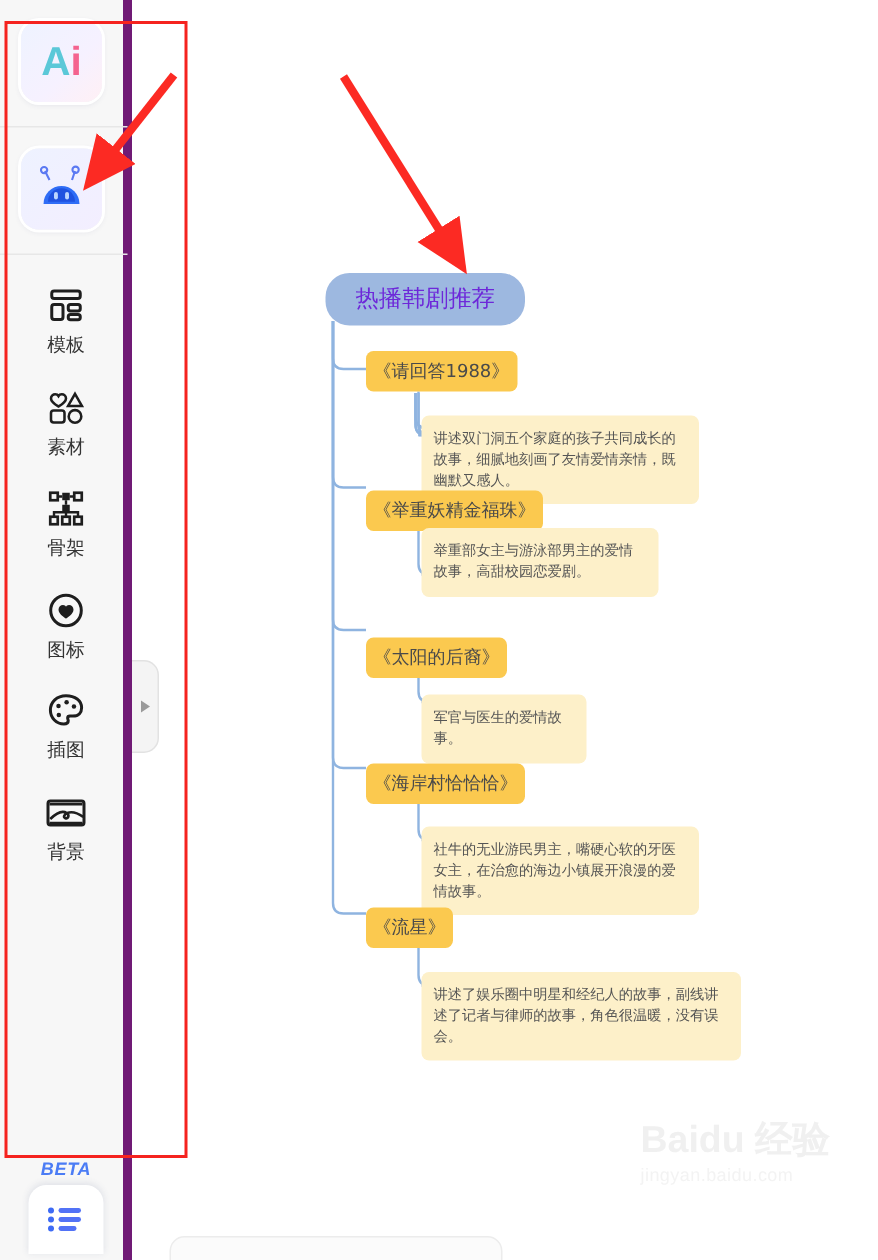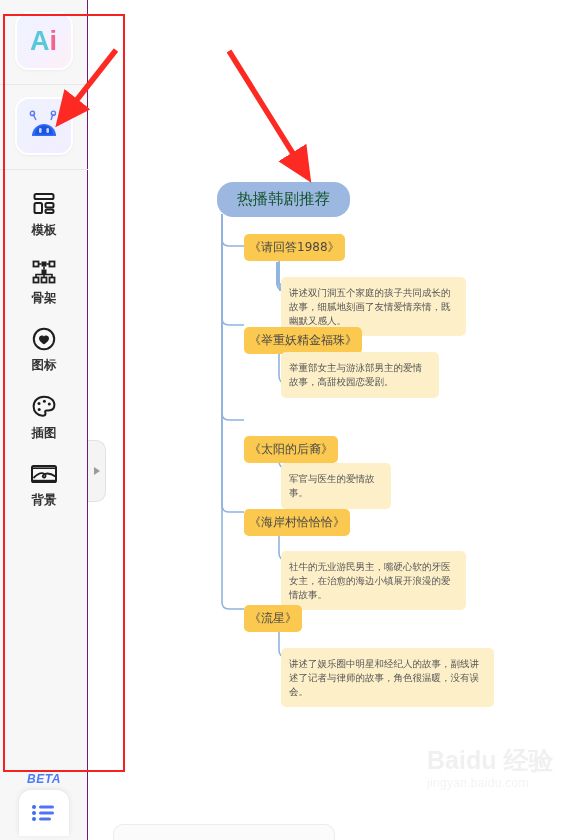--- a/index.html
+++ b/index.html
@@ -14,21 +14,21 @@
     width: 585px; height: 840px;
     background: #ffffff;
   }
 
   
   #sidebar {
     position: absolute;
     left: 0; top: 0;
     width: 88px; height: 840px;
     background: #f7f7f7;
-    border-right: 1px solid #701a75;
+    border-right: 6px solid #701a75;
   }
   .side-top {
     padding-top: 14px;
     display: flex; flex-direction: column; align-items: center;
   }
   .brand-tile {
     width: 54px; height: 54px;
     border-radius: 12px;
     background: linear-gradient(135deg,#eef3ff 0%,#f6f1ff 60%,#fff0f5 100%);
     box-shadow: 0 0 0 2px #ffffff, 0 1px 4px rgba(60,70,120,.16);
@@ -46,21 +46,21 @@
     margin-top: 14px;
     border-radius: 12px;
     background: linear-gradient(135deg,#eef2ff 0%,#f3eeff 100%);
     box-shadow: 0 0 0 2px #ffffff, 0 1px 4px rgba(60,70,120,.16);
     display: flex; align-items: center; justify-content: center;
   }
   .divider-h2 {
     width: 88px; height: 1px; background: #e7e7e7; margin-top: 16px;
   }
 
-  .nav-list { padding-top: 8px; font-weight: bold; }
+  .nav-list { padding-top: 8px; }
   .nav-item {
     width: 88px;
     padding: 11px 0 9px 0;
     display: flex; flex-direction: column; align-items: center;
     gap: 5px;
     cursor: pointer;
   }
   .nav-icon { width: 30px; height: 30px; display:flex; align-items:center; justify-content:center; }
   .nav-label {
     font-size: 12.5px; color: #333; line-height: 1;
@@ -118,21 +118,21 @@
   .node {
     position: absolute;
     border-radius: 6px;
     display: flex; align-items: center;
     font-family: "DejaVu Sans", "Liberation Sans", sans-serif;
     cursor: pointer;
     white-space: nowrap;
   }
   .node-root {
     background: #9db8e0;
-    color: #14532d;
+    color: #6d28d9;
     font-size: 15.5px;
     padding: 7px 20px;
     border-radius: 16px;
   }
   .node-topic {
     background: #fbc94f;
     color: #4a4a4a;
     font-size: 12px;
     padding: 5px 5px;
     border-radius: 5px;
@@ -218,20 +218,31 @@
           <svg width="26" height="26" viewBox="0 0 26 26">
             <rect x="3.5" y="3" width="19" height="5" rx="1.6" fill="none" stroke="#1e1e1e" stroke-width="2"></rect>
             <rect x="3.5" y="12" width="7.5" height="10" rx="1.6" fill="none" stroke="#1e1e1e" stroke-width="2"></rect>
             <rect x="14.5" y="12" width="8" height="4.4" rx="1.5" fill="none" stroke="#1e1e1e" stroke-width="2"></rect>
             <rect x="14.5" y="18.6" width="8" height="3.5" rx="1.5" fill="none" stroke="#1e1e1e" stroke-width="2"></rect>
           </svg>
         </span>
         <span class="nav-label">模板</span>
       </div>
 
+      <div class="nav-item">
+        <span class="nav-icon">
+          <svg width="26" height="26" viewBox="0 0 26 26">
+            <path d="M3 6.6c0-1.7 1.4-2.8 2.8-2.8 1 0 1.8.5 2.2 1.2.4-.7 1.2-1.2 2.2-1.2C11.6 3.8 13 4.9 13 6.6c0 2.4-4.2 4.9-5 5.4-.8-.5-5-3-5-5.4z" fill="none" stroke="#1e1e1e" stroke-width="1.7"></path>
+            <path d="M19 3.6 L23.6 11.6 L14.4 11.6 Z" fill="none" stroke="#1e1e1e" stroke-width="1.7"></path>
+            <rect x="3" y="14.6" width="9" height="8" rx="1.8" fill="none" stroke="#1e1e1e" stroke-width="1.7"></rect>
+            <circle cx="19" cy="18.6" r="4.2" fill="none" stroke="#1e1e1e" stroke-width="1.7"></circle>
+          </svg>
+        </span>
+        <span class="nav-label">素材</span>
+      </div>
 
       <div class="nav-item">
         <span class="nav-icon">
           <svg width="26" height="26" viewBox="0 0 26 26">
             <rect x="2.5" y="2.5" width="5" height="5" fill="none" stroke="#1e1e1e" stroke-width="1.8"></rect>
             <rect x="10.5" y="2.5" width="5" height="5" fill="#1e1e1e"></rect>
             <rect x="18.5" y="2.5" width="5" height="5" fill="none" stroke="#1e1e1e" stroke-width="1.8"></rect>
             <rect x="10.5" y="10.5" width="5" height="5" fill="#1e1e1e"></rect>
             <rect x="2.5" y="18.5" width="5" height="5" fill="none" stroke="#1e1e1e" stroke-width="1.8"></rect>
             <rect x="10.5" y="18.5" width="5" height="5" fill="none" stroke="#1e1e1e" stroke-width="1.8"></rect>
@@ -333,21 +344,21 @@
     </svg>
 
     <div class="node node-root" style="left:128px; top:182px;">热播韩剧推荐</div>
 
     <div class="node node-topic" style="left:155px; top:234px;">《请回答1988》</div>
     <div class="node node-desc" style="left:192px; top:277px; width:185px;">讲述双门洞五个家庭的孩子共同成长的故事，细腻地刻画了友情爱情亲情，既幽默又感人。</div>
 
     <div class="node node-topic" style="left:155px; top:327px;">《举重妖精金福珠》</div>
     <div class="node node-desc" style="left:192px; top:352px; width:158px;">举重部女主与游泳部男主的爱情故事，高甜校园恋爱剧。</div>
 
-    <div class="node node-topic" style="left:155px; top:436px;">《太阳的后裔》</div>
+    <div class="node node-topic" style="left:155px; top:425px;">《太阳的后裔》</div>
     <div class="node node-desc" style="left:192px; top:463px; width:110px;">军官与医生的爱情故事。</div>
 
     <div class="node node-topic" style="left:155px; top:509px;">《海岸村恰恰恰》</div>
     <div class="node node-desc" style="left:192px; top:551px; width:185px;">社牛的无业游民男主，嘴硬心软的牙医女主，在治愈的海边小镇展开浪漫的爱情故事。</div>
 
     <div class="node node-topic" style="left:155px; top:605px;">《流星》</div>
     <div class="node node-desc" style="left:192px; top:648px; width:213px;">讲述了娱乐圈中明星和经纪人的故事，副线讲述了记者与律师的故事，角色很温暖，没有误会。</div>
 
     <div id="watermark">
       <div class="wm-main">Baidu 经验</div>

